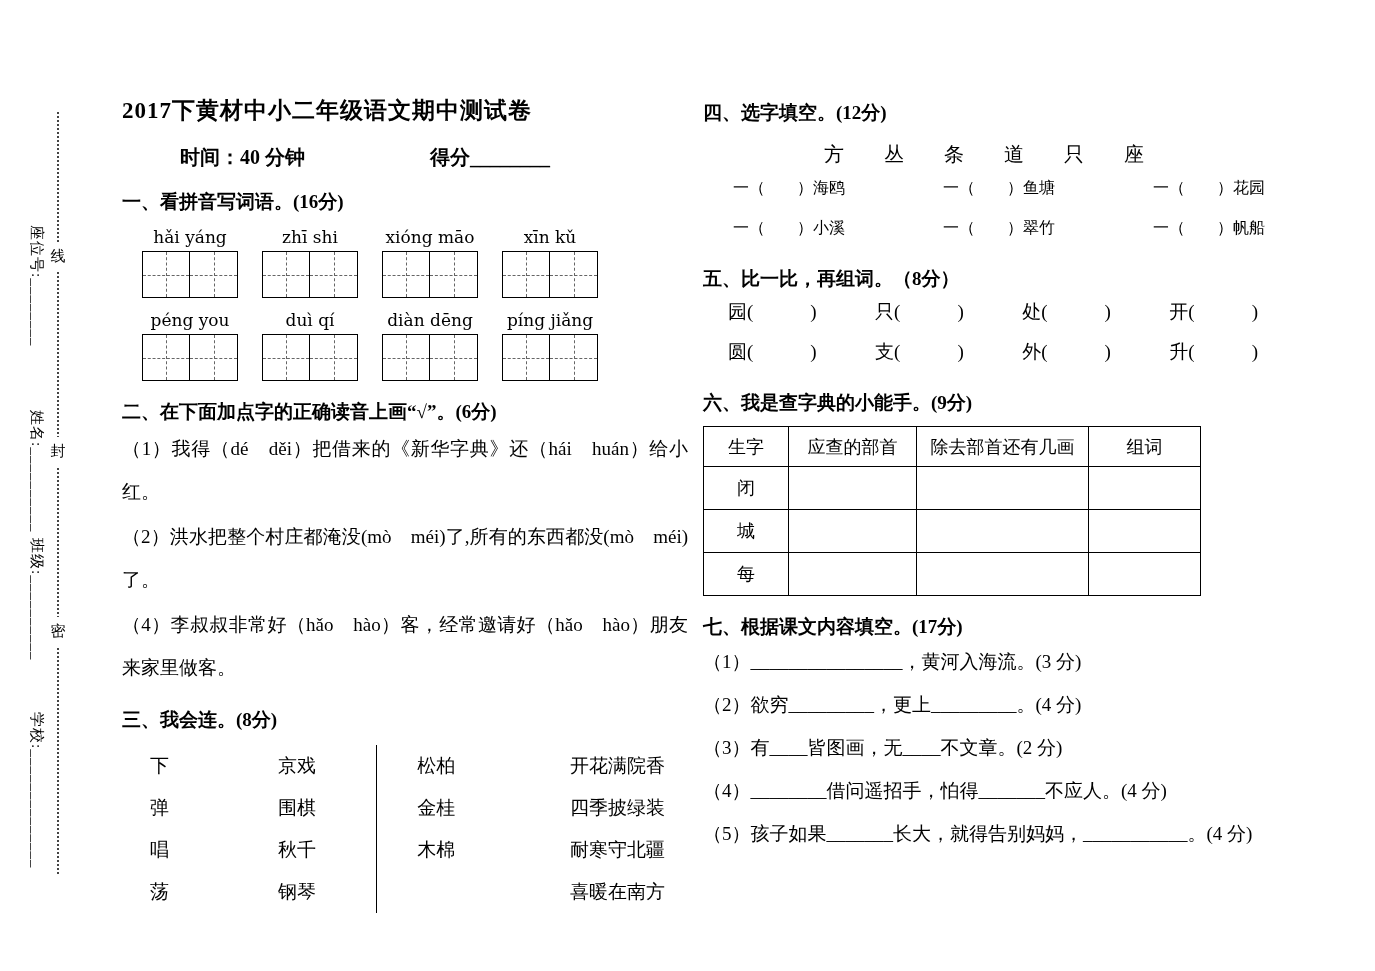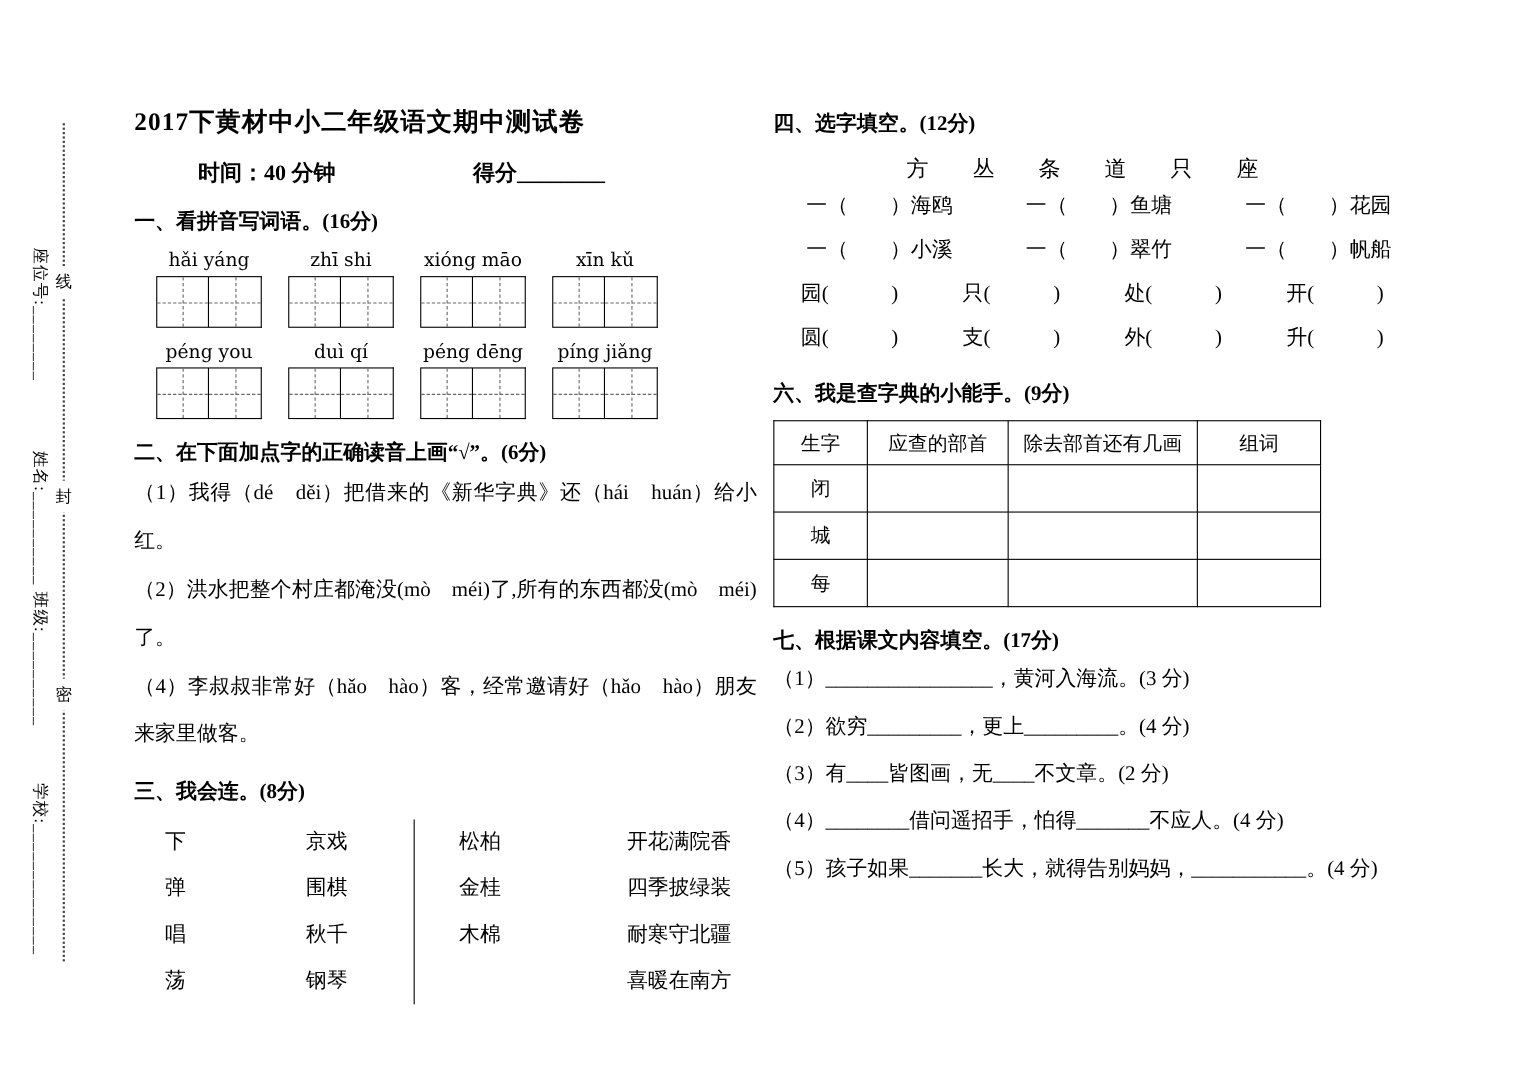--- a/index.html
+++ b/index.html
@@ -50,21 +50,21 @@
   
   .match-row { display:flex; margin-top:12px; margin-left:28px; }
   .mcol { display:flex; flex-direction:column; }
   .mcol span { line-height:42px; font-size:19px; }
   .mcolA { width:130px; } .mcolB { width:100px; }
   .mcolC { width:155px; } .mcolD { width:120px; }
   .mdivider { width:0; border-left:1px solid #000; margin-right:40px; align-self:stretch; }
 
   
   .bank-row { display:flex; justify-content:center; gap:40px; font-size:20px; margin-top:14px; line-height:28px; }
-  .fill-row { display:flex; justify-content:space-between; font-size:19px; line-height:40px; padding-left:30px; width:562px; }
+  .fill-row { display:flex; justify-content:space-between; font-size:16px; line-height:40px; padding-left:30px; width:562px; }
   .cmp-row  { display:flex; justify-content:space-between; font-size:19px; line-height:40px; padding-left:25px; width:555px; }
 
   .dict-table { border-collapse:collapse; margin-top:10px; }
   .dict-table th, .dict-table td {
     border:1px solid #000; text-align:center; font-size:18px; font-weight:normal;
     height:43px; padding:0 4px;
   }
   .dict-table th { height:40px; }
 
   .fill-items p { font-size:19px; line-height:43px; white-space:nowrap; }
@@ -136,21 +136,21 @@
           </div>
       </div>
       <div class="pgroup">
         <div class="pinyin">duì qí</div>
         <div class="tian-grid">
             <div class="tcell"></div>
             <div class="tcell"></div>
           </div>
       </div>
       <div class="pgroup">
-        <div class="pinyin">péng dēng</div>
+        <div class="pinyin">diàn dēng</div>
         <div class="tian-grid">
             <div class="tcell"></div>
             <div class="tcell"></div>
           </div>
       </div>
       <div class="pgroup">
         <div class="pinyin">píng jiǎng</div>
         <div class="tian-grid">
             <div class="tcell"></div>
             <div class="tcell"></div>
@@ -212,20 +212,21 @@
       <span>一（　　）海鸥</span>
       <span>一（　　）鱼塘</span>
       <span>一（　　）花园</span>
     </div>
     <div class="fill-row">
       <span>一（　　）小溪</span>
       <span>一（　　）翠竹</span>
       <span>一（　　）帆船</span>
     </div>
 
+    <div class="sec-h">五、比一比，再组词。（8分）</div>
 
     <div class="cmp-row">
       <span>园(　　　)</span>
       <span>只(　　　)</span>
       <span>处(　　　)</span>
       <span>开(　　　)</span>
     </div>
     <div class="cmp-row">
       <span>圆(　　　)</span>
       <span>支(　　　)</span>

